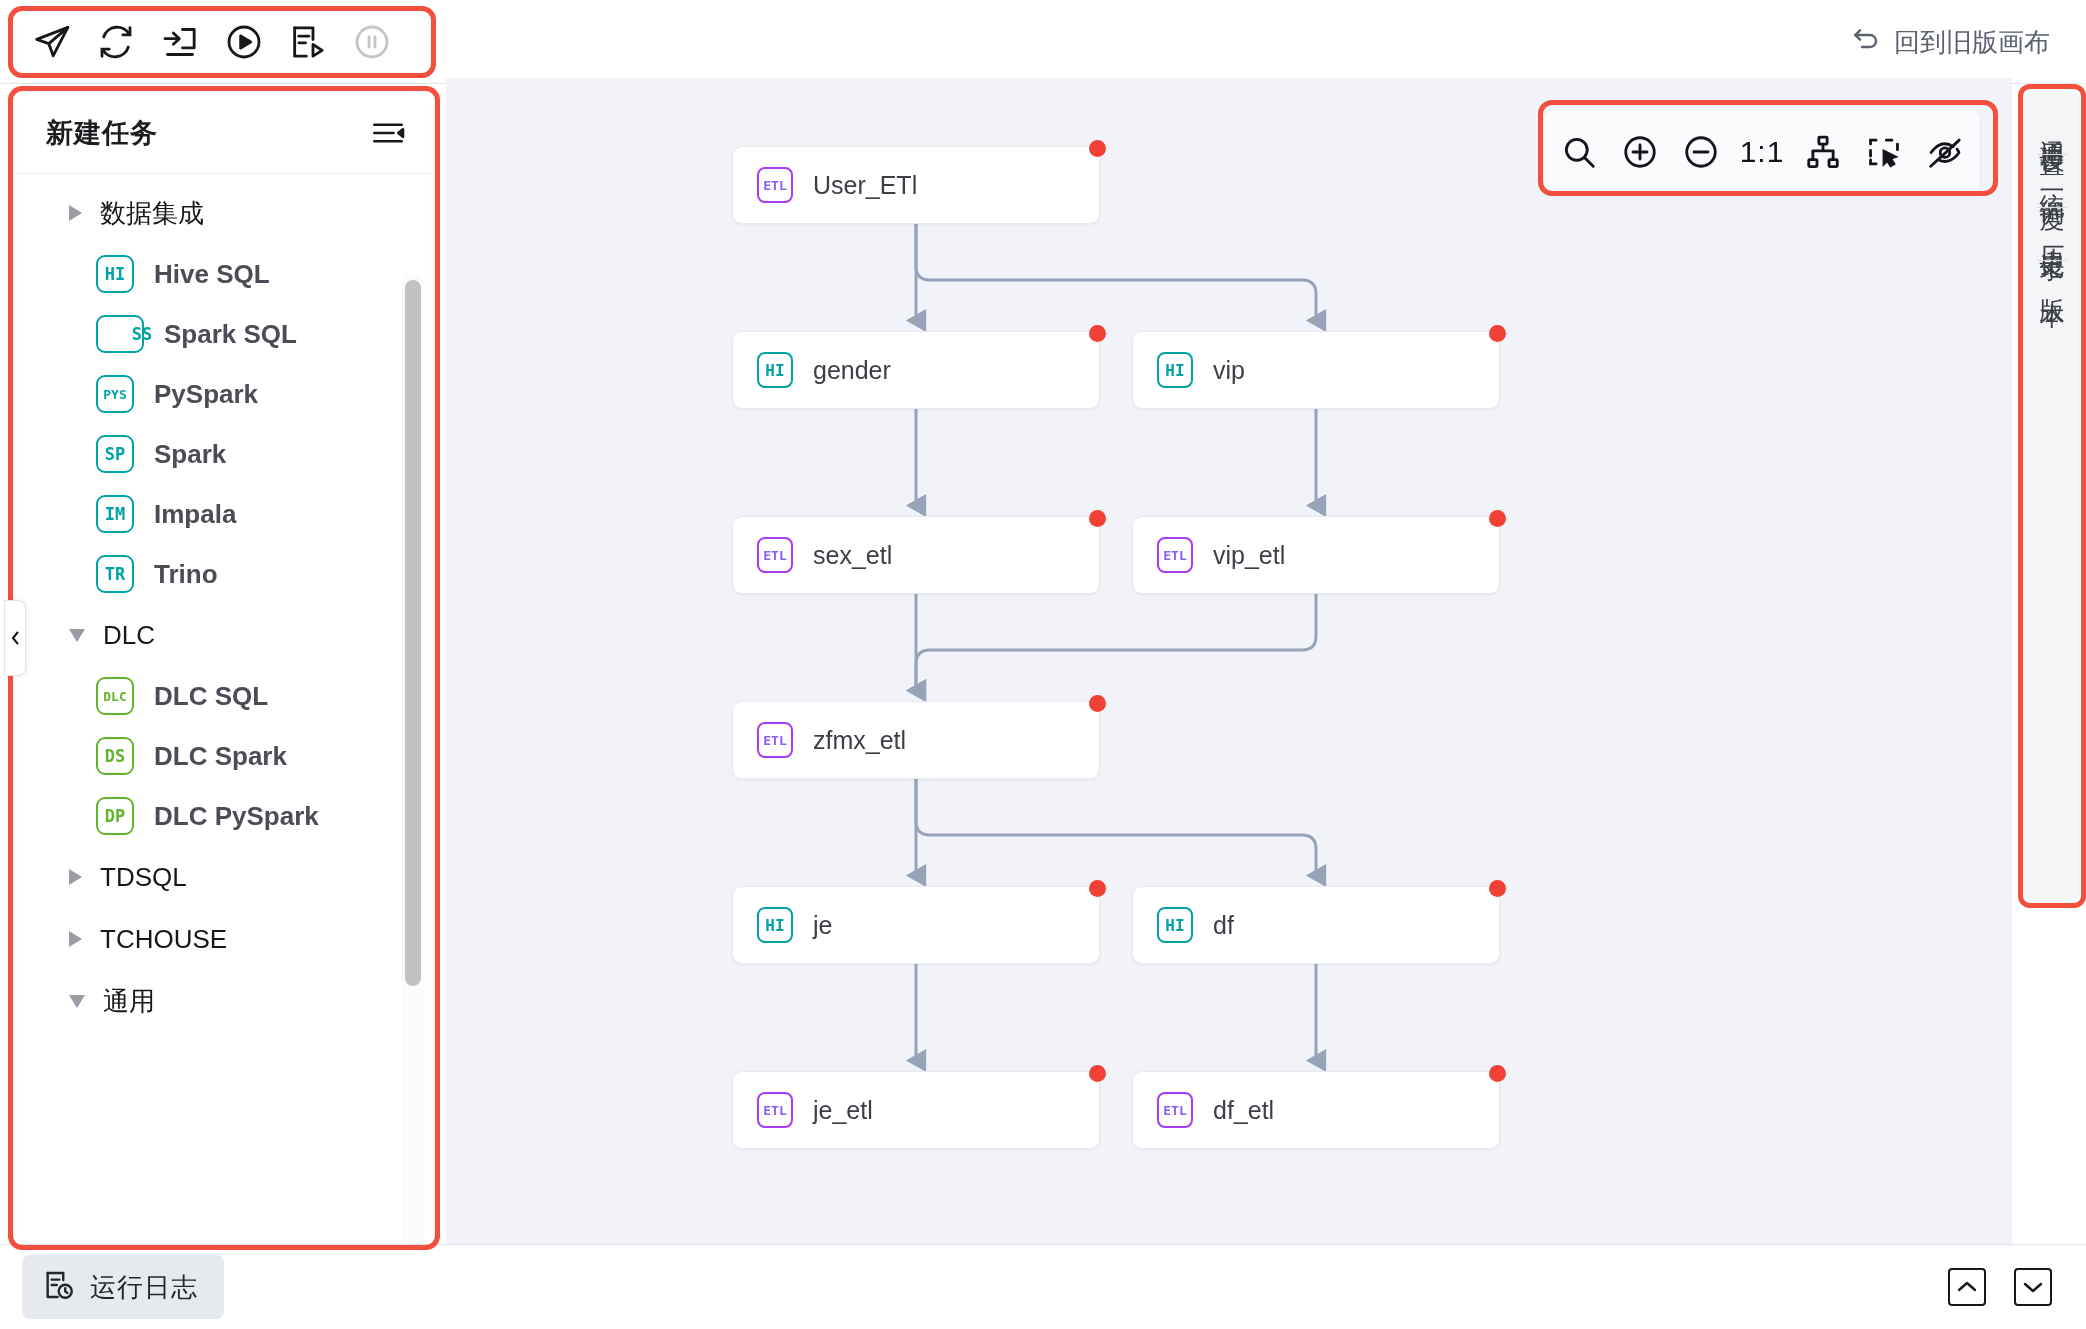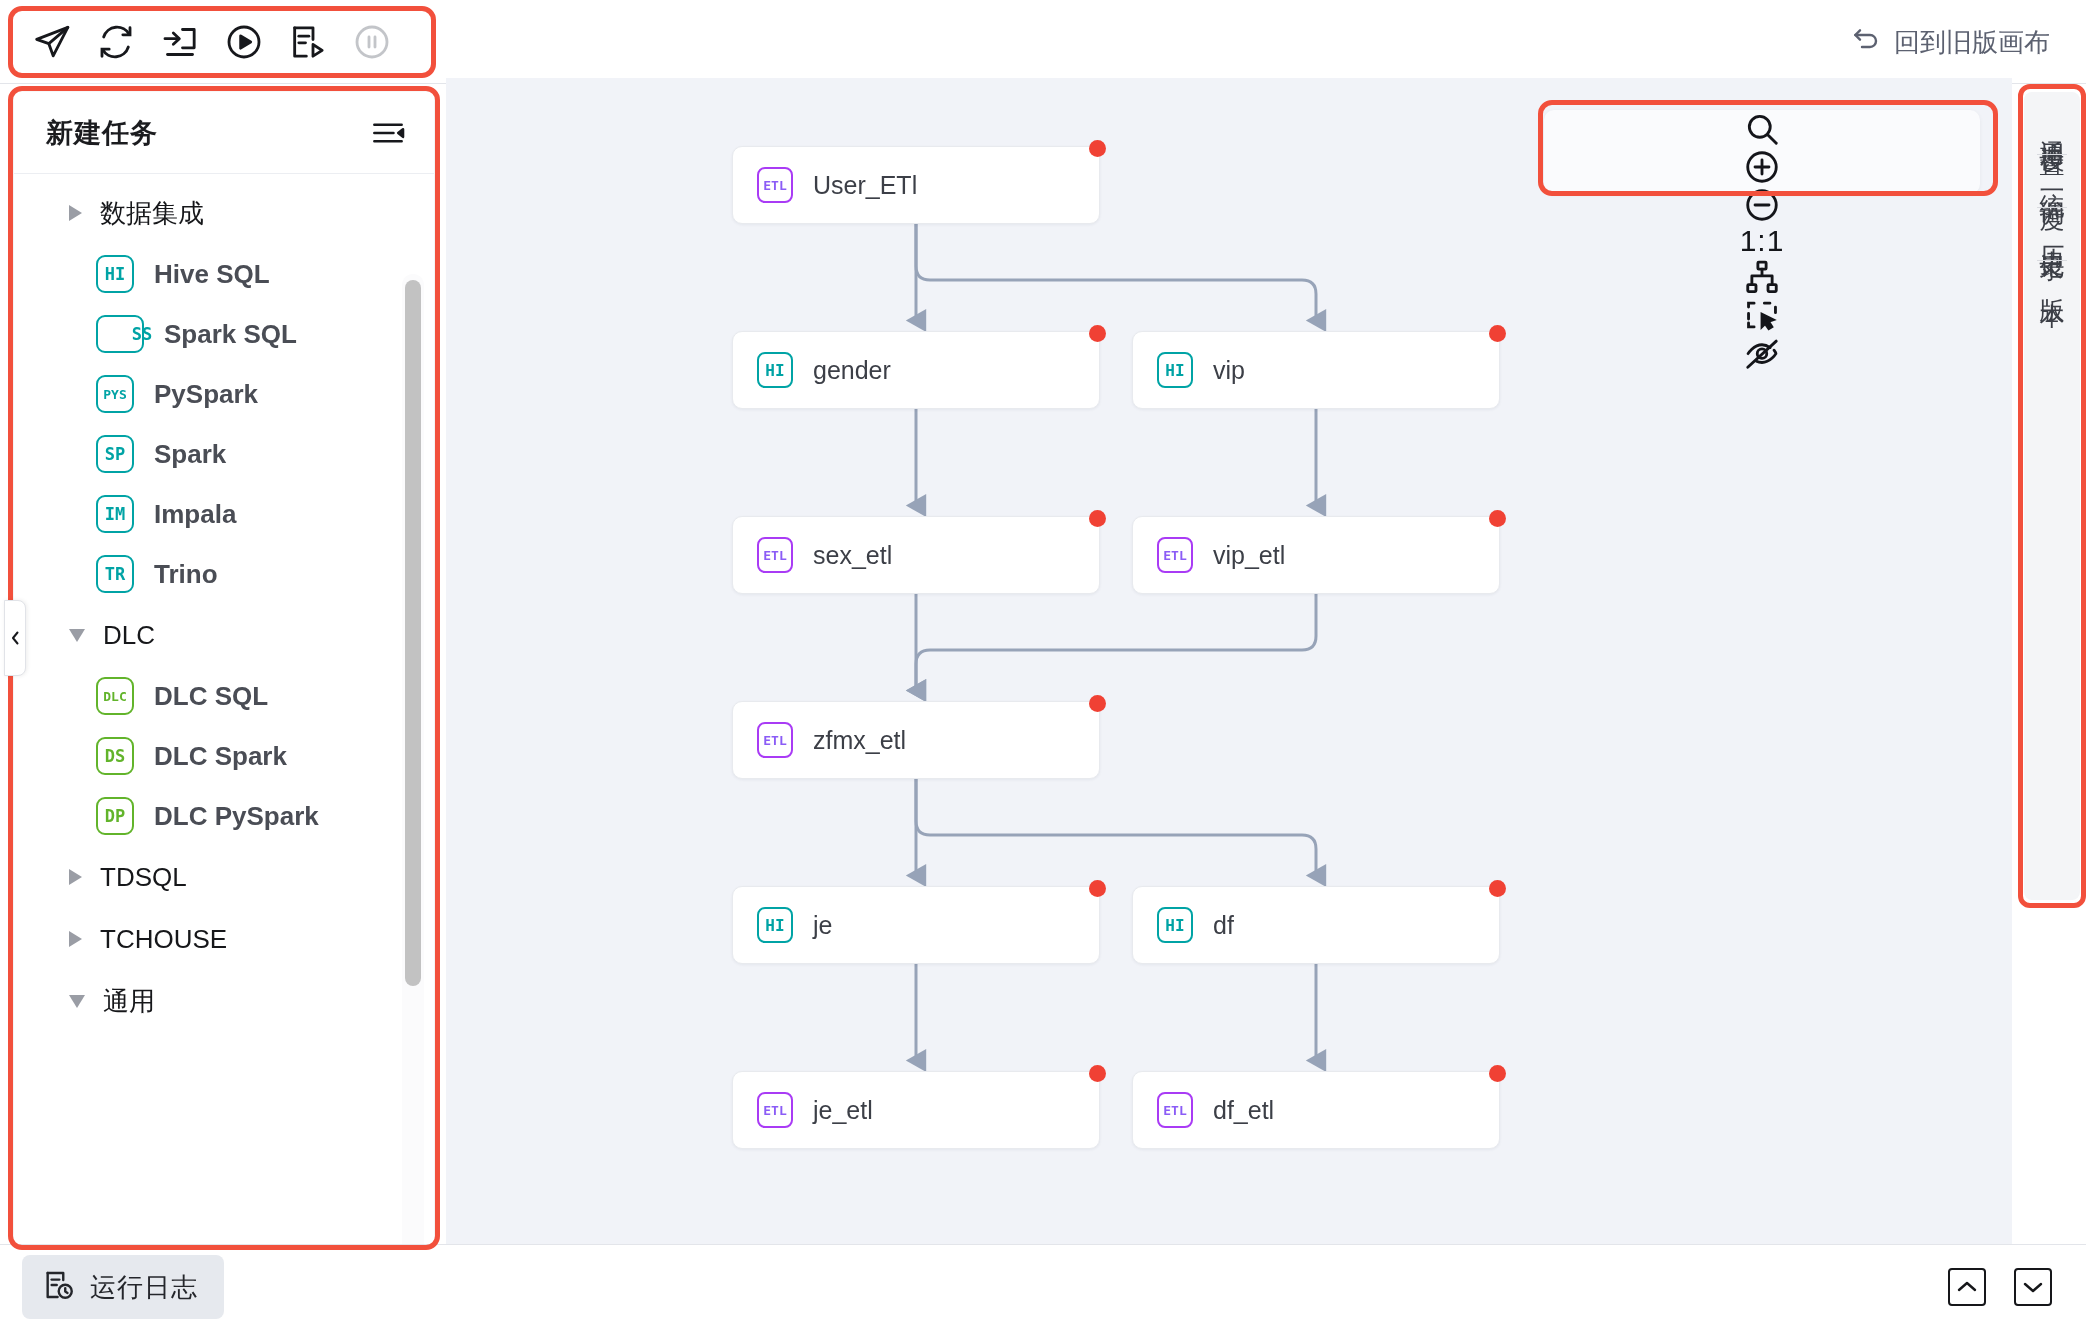--- a/index.html
+++ b/index.html
@@ -98,21 +98,21 @@
 
   
   .canvas {
     position: absolute; left: 446px; top: 78px; width: 1566px; height: 1172px;
     background: #f1f3f8; overflow: hidden;
   }
   .canvas-toolbar {
     position: absolute; left: 1098px; top: 32px; width: 436px; height: 84px;
     background: #fafbfd; border-radius: 10px;
     display: flex; align-items: center; justify-content: space-around;
-    padding: 0 4px; box-shadow: 0 1px 4px rgba(0,0,0,0.05); flex-direction: column;
+    padding: 0 4px; box-shadow: 0 1px 4px rgba(0,0,0,0.05);
   }
   .ct-highlight {
     position: absolute; left: 1538px; top: 100px; width: 460px; height: 96px;
     border: 5px solid #f2503c; border-radius: 14px; pointer-events: none; z-index: 40;
   }
   .ct-btn { width: 54px; height: 54px; display: flex; align-items: center; justify-content: center; cursor: pointer; }
   .ct-ratio { font-size: 30px; color: #14151a; font-family: "Liberation Sans", sans-serif; letter-spacing: 1px;}
 
   
   #flow-svg { position: absolute; left: 0; top: 0; width: 1566px; height: 1172px; }

